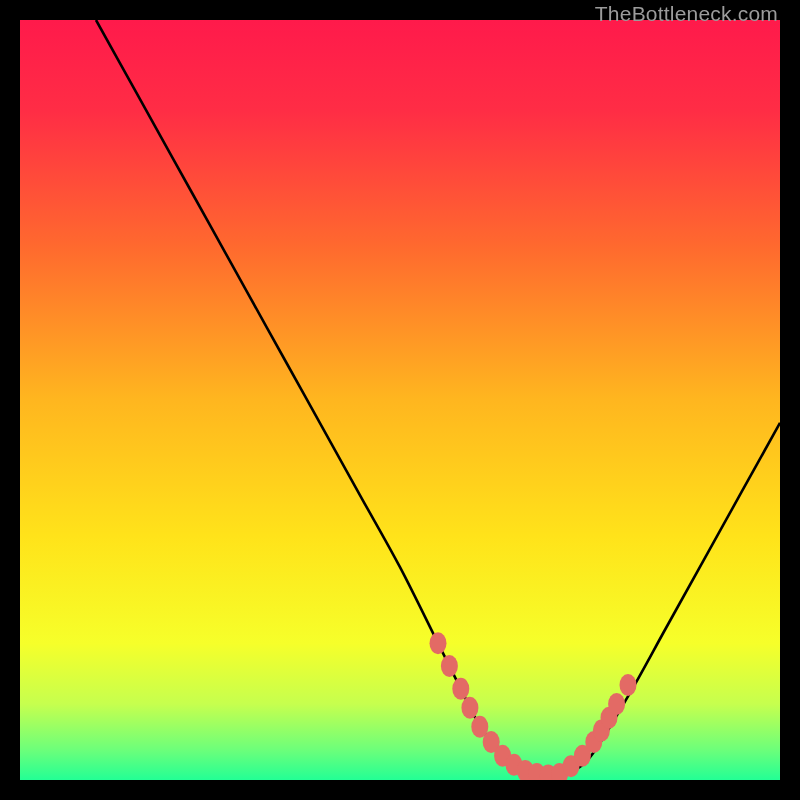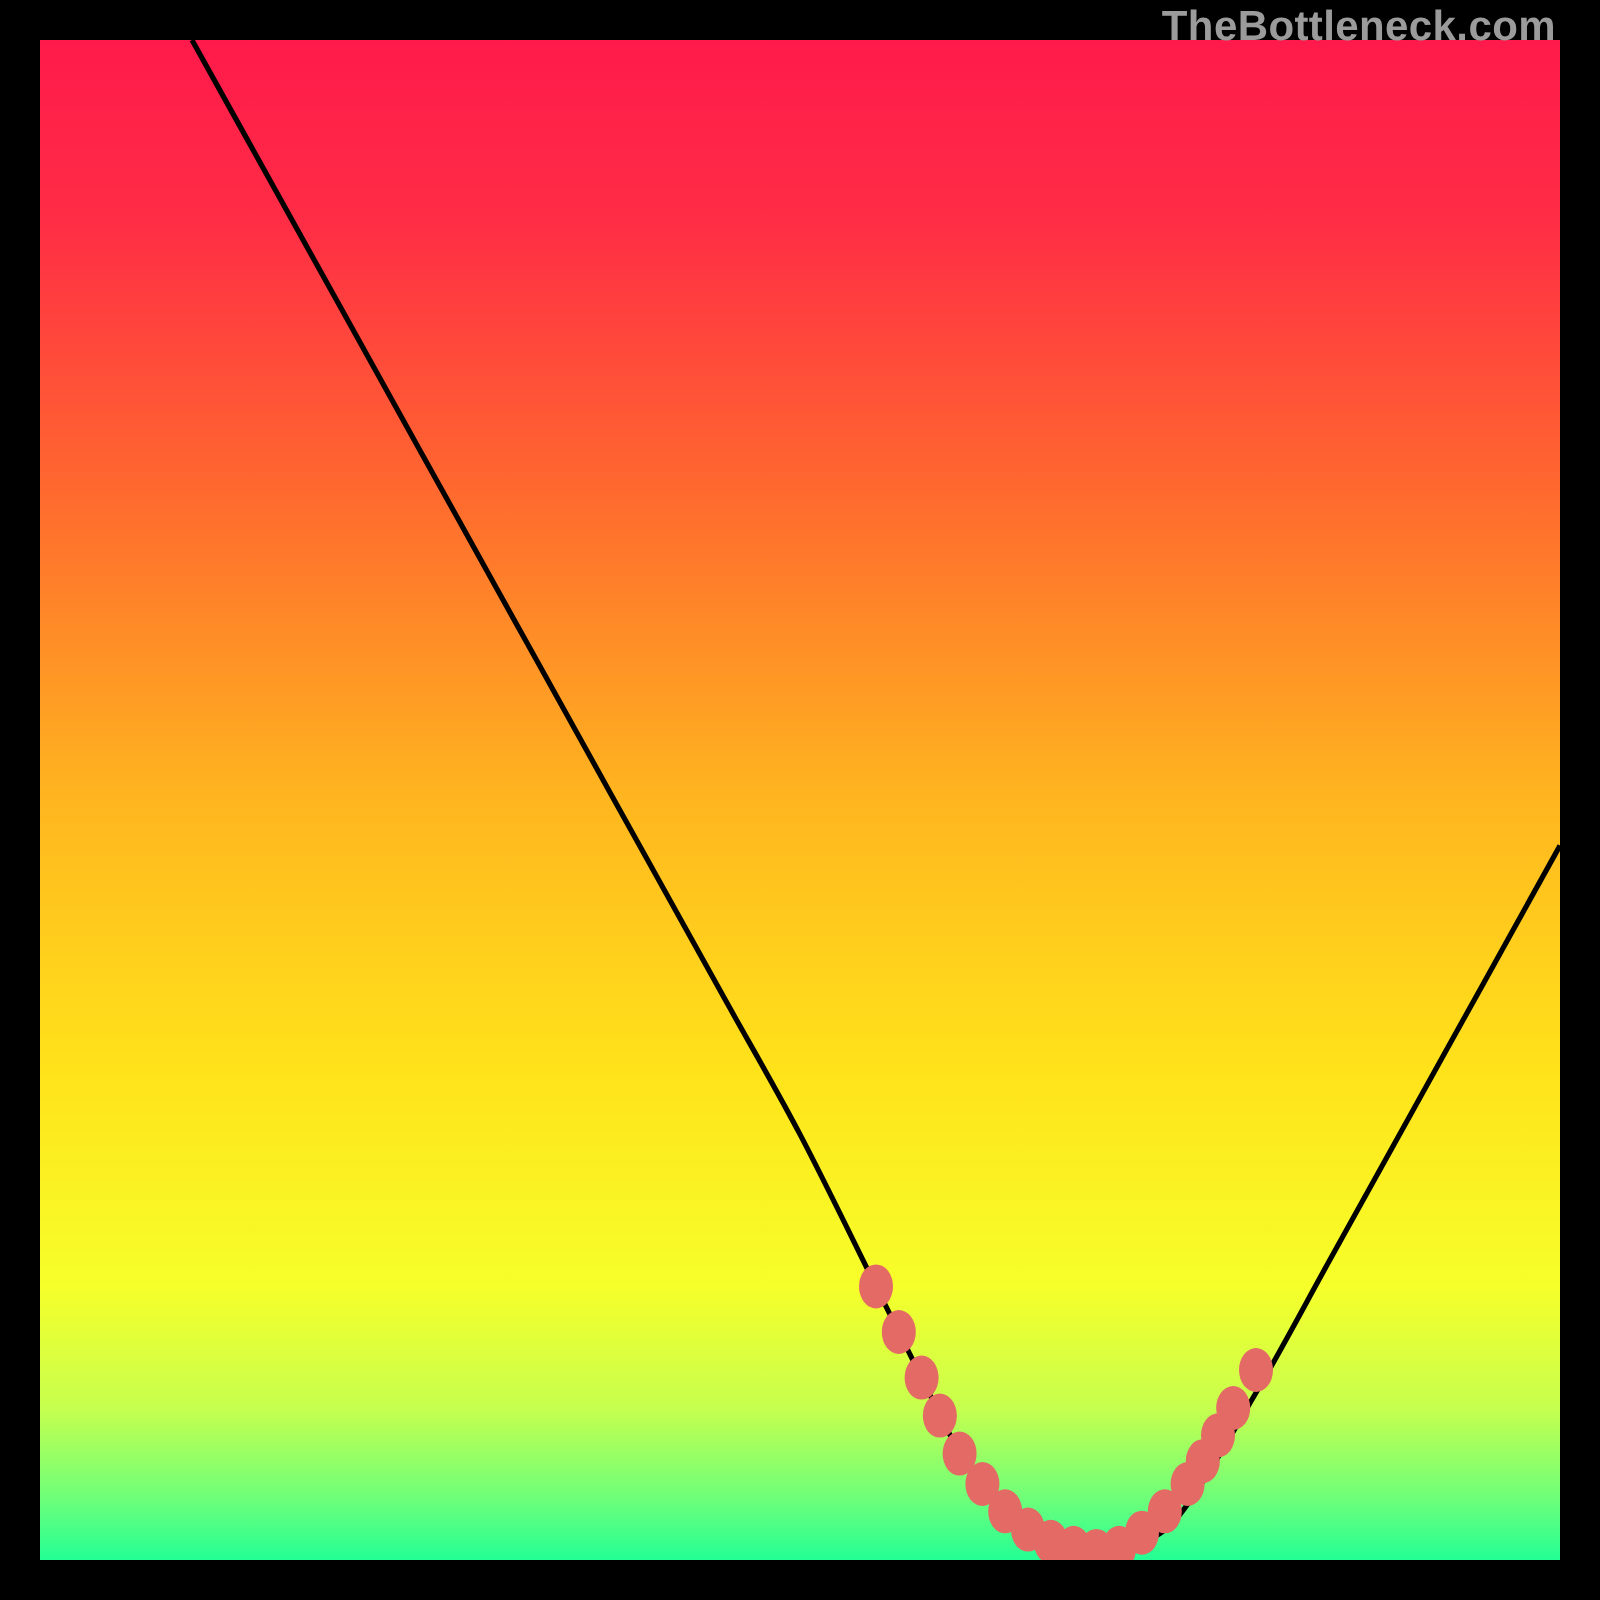--- a/index.html
+++ b/index.html
@@ -18,21 +18,21 @@
     width: 760px;
     height: 760px;
     background: #000;
   }
   .watermark {
     position: absolute;
     top: 2px;
     right: 22px;
     color: #9b9b9b;
     font-size: 21px;
-    font-weight: 700;
+    font-weight: 400;
     letter-spacing: 0.2px;
     z-index: 50;
   }
   svg {
     display: block;
   }
 </style>
 </head>
 <body>
 

